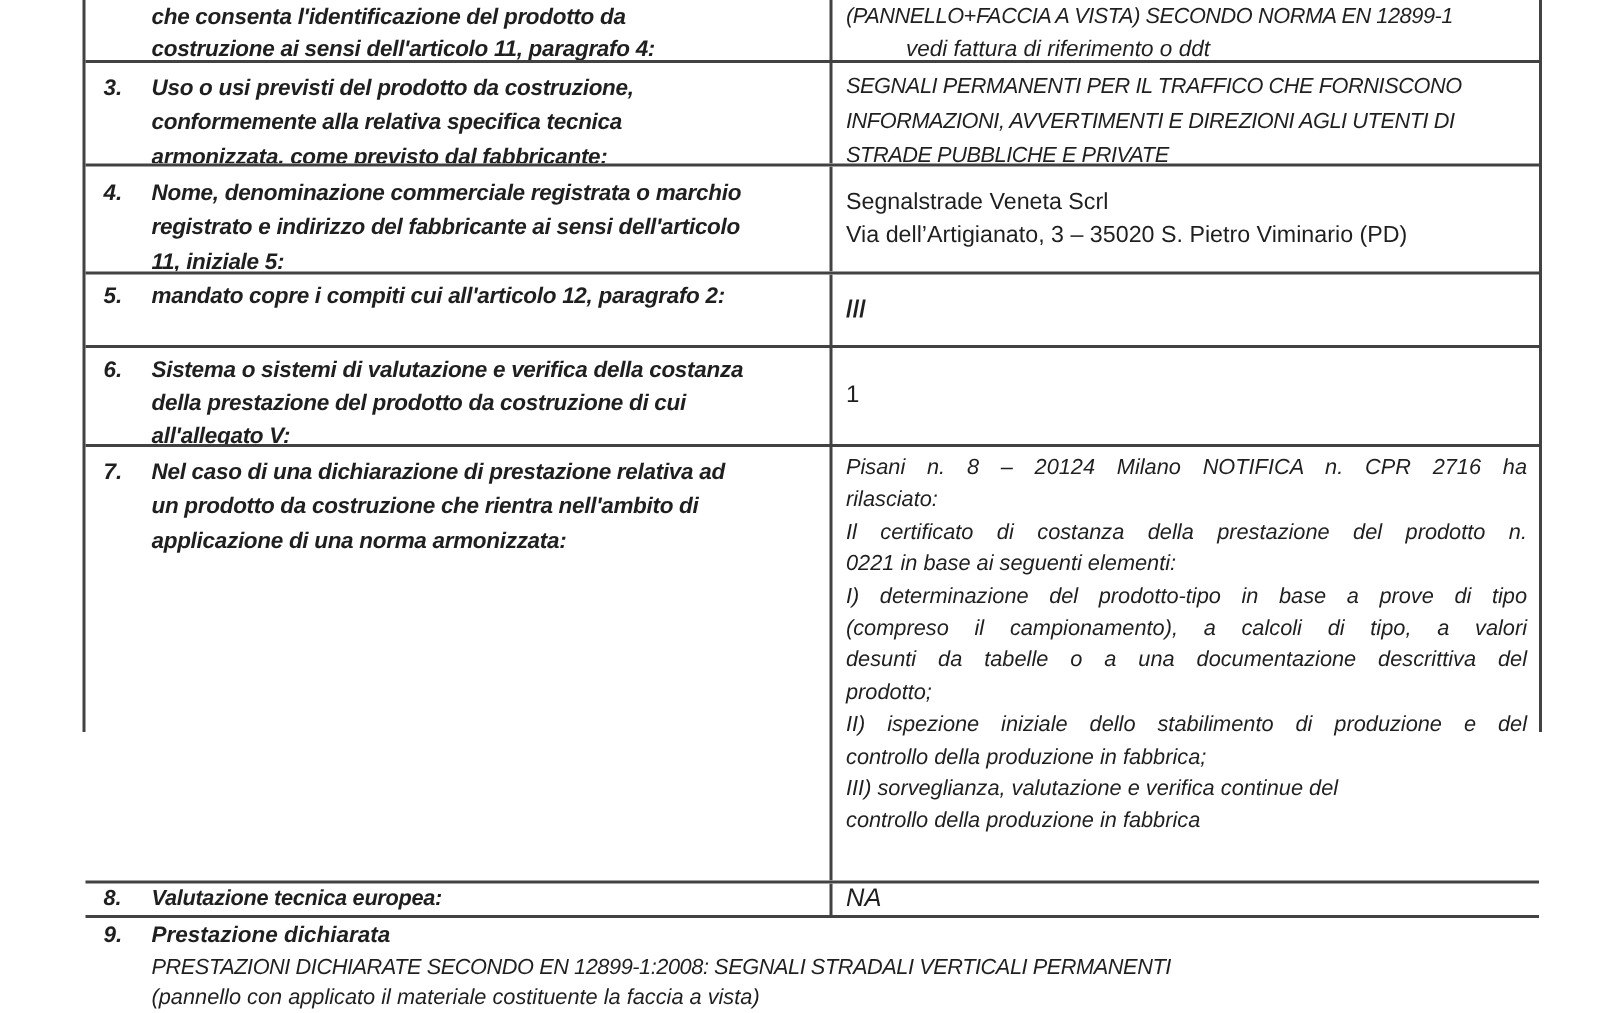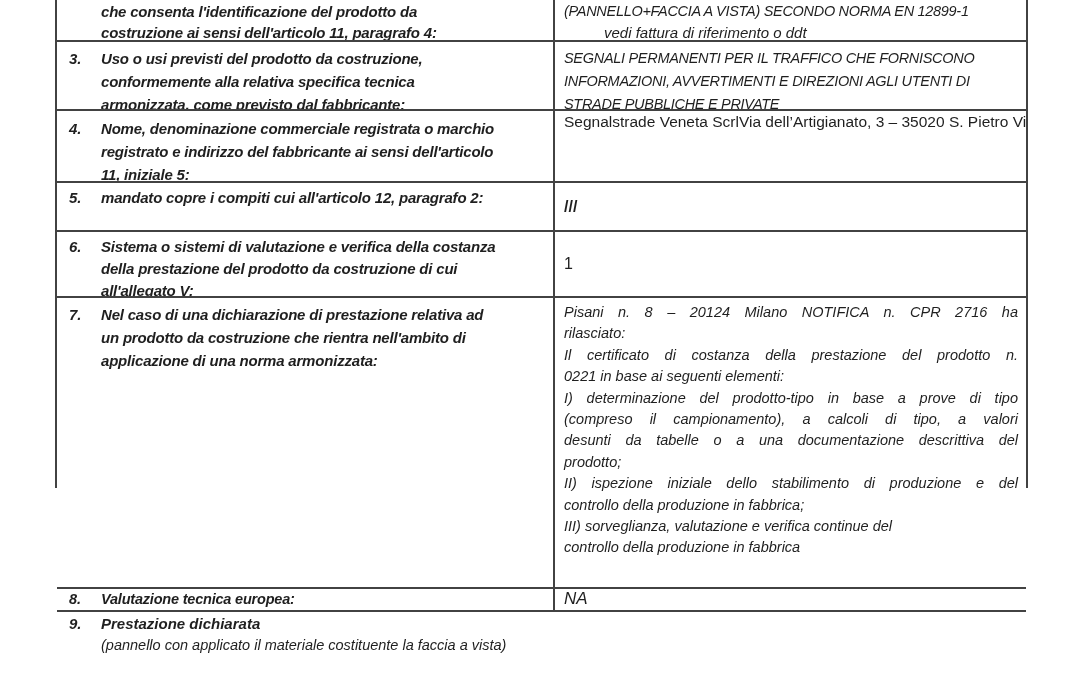--- a/index.html
+++ b/index.html
@@ -28,21 +28,21 @@
   .r0 .txt, .r0 .num { padding-top: 1px; font-size: 15px; line-height: 21px; }
   .r0 .cr { padding-top: 1px; font-size: 14.5px; line-height: 21px; }
   .r0 .lc { font-size: 15px; letter-spacing: 0; margin-left: 40px; }
 
   .r1 { height: 69px; }
   .r1 .txt, .r1 .num { padding-top: 5px; font-size: 15px; line-height: 23px; }
   .r1 .cr { padding-top: 5px; font-size: 14.5px; line-height: 23px; }
 
   .r2 { height: 72px; }
   .r2 .txt, .r2 .num { padding-top: 6px; font-size: 15px; line-height: 23px; }
-  .r2 .cr { display: flex; flex-direction: row; font-size: 15.5px; line-height: 22px; }
+  .r2 .cr { display: flex; flex-direction: column; justify-content: center; font-size: 15.5px; line-height: 22px; }
 
   .r3 { height: 49px; }
   .r3 .txt, .r3 .num { padding-top: 4px; font-size: 15px; line-height: 22px; }
   .r3 .cr { display: flex; align-items: center; font-size: 16px; font-weight: 700; }
 
   .r4 { height: 66px; }
   .r4 .txt, .r4 .num { padding-top: 4px; font-size: 15px; line-height: 22px; }
   .r4 .cr { display: flex; align-items: center; font-size: 16px; }
 
   .r5 { height: 291px; }
@@ -170,18 +170,19 @@
       </div>
       <div class="cr">
         <span>NA</span>
       </div>
     </div>
 
     <div class="row r7">
       <div class="num">9.</div>
       <div class="content">
         <div class="line title">Prestazione dichiarata</div>
+        <div class="line caps2">PRESTAZIONI DICHIARATE SECONDO EN 12899-1:2008: SEGNALI STRADALI VERTICALI PERMANENTI</div>
         <div class="line">(pannello con applicato il materiale costituente la faccia a vista)</div>
       </div>
     </div>
 
   </div>
 </div>
 
 </body></html>

